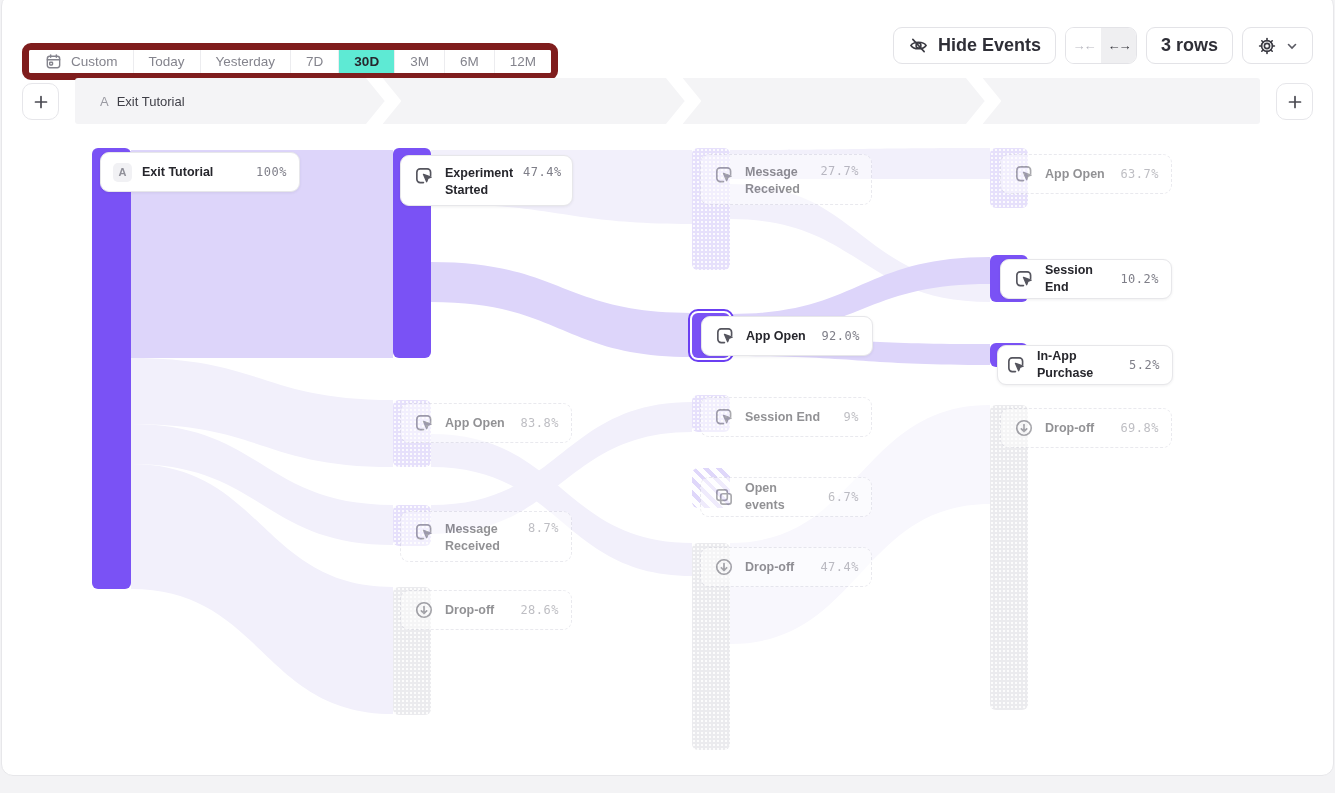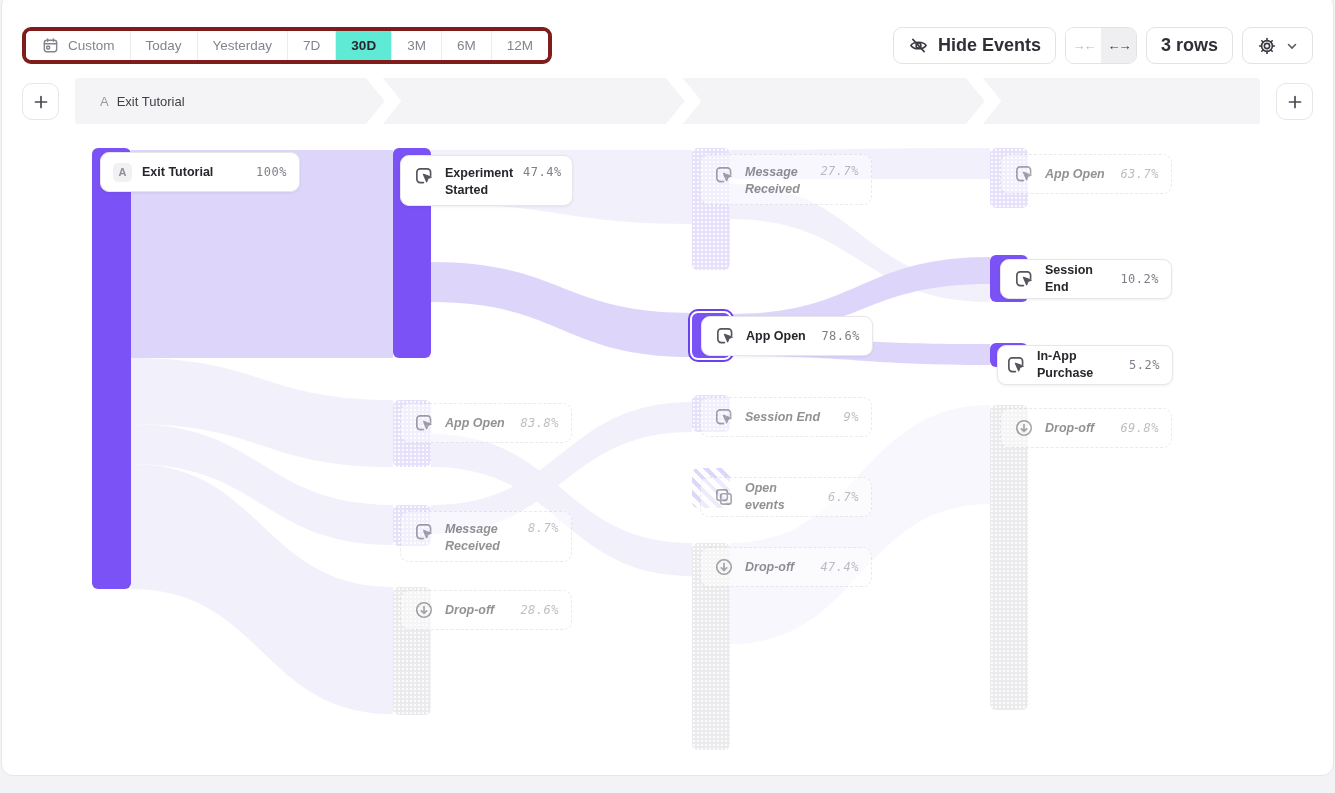--- a/index.html
+++ b/index.html
@@ -3,22 +3,22 @@
 <meta charset="utf-8">
 <style>
   * { margin:0; padding:0; box-sizing:border-box; }
   html,body { width:1335px; height:793px; }
   body { background:#F3F3F5; font-family:"Liberation Sans", sans-serif; position:relative; overflow:hidden; }
   .panel { position:absolute; left:1px; top:-6px; width:1333px; height:782px; background:#fff;
            border:1px solid #E7E7EA; border-radius:12px; }
 
   
   .toolbar { position:absolute; left:0; top:27px; width:100%; height:38px; }
-  .seg-group { position:absolute; left:22px; top:0; display:flex; align-items:stretch; height:37px;
-               background:#fff; border:4px solid #7f1d1d; border-radius:9px; overflow:hidden; }
+  .seg-group { position:absolute; left:22px; top:16px; display:flex; align-items:stretch; height:37px;
+               background:#fff; border:7px solid #7f1d1d; border-radius:9px; overflow:hidden; }
   .seg { display:flex; align-items:center; gap:8px; padding:0 15px; background:#fff; border:none;
          border-left:1px solid #ECECEF; font-family:inherit; font-size:13.5px; font-weight:500; color:#84848D; cursor:pointer; white-space:nowrap; }
   .seg:first-child { border-left:none; }
   .seg.sel { background:#5eead4; color:#27272E; font-weight:700; }
   .right-cluster { position:absolute; right:22px; top:0; display:flex; gap:9px; height:37px; }
   .tbtn { display:flex; align-items:center; gap:9px; padding:0 14px; background:#fff; border:1px solid #E3E3E7;
           border-radius:9px; font-family:inherit; font-size:18px; font-weight:700; color:#2F2F37; cursor:pointer; white-space:nowrap; }
   .arrow-seg { display:flex; height:37px; border:1px solid #E3E3E7; border-radius:9px; overflow:hidden; background:#fff; }
   .arrow-cell { width:35px; display:flex; align-items:center; justify-content:center; font-size:13px; letter-spacing:-2px;
                 color:#B9B9C1; background:#fff; border:none; cursor:pointer; font-family:inherit; }
@@ -42,21 +42,21 @@
   .bar.solid { background:#7A52F5; }
   .bar.purple-faded { background:#E6E0FB;
        background-image:radial-gradient(rgba(255,255,255,.85) 1px, transparent 1.4px); background-size:4px 4px; }
   .bar.gray-faded { background:#EBEBEE;
        background-image:radial-gradient(rgba(255,255,255,.85) 1px, transparent 1.4px); background-size:4px 4px; }
   .bar.hatched { background:repeating-linear-gradient(45deg,#DFD7FA 0 4px,#FEFEFF 4px 9px); }
   .sel-ring { position:absolute; border:2px solid #6B3FF2; background:#fff; border-radius:10px; }
   .card { position:absolute; display:flex; align-items:center; gap:10px; padding:0 12px; background:#fff;
           border:1px solid #E7E7EA; border-radius:9px; box-shadow:0 1px 3px rgba(25,25,45,.07); cursor:pointer; }
   .card.two { align-items:flex-start; padding-top:9px; }
-  .card.faded { opacity:.5; border:1px dashed #D4D4DE; box-shadow:none;font-style:italic; }
+  .card.faded { opacity:.5; border:1px dashed #D4D4DE; box-shadow:none; }
   .card .lbl { flex:1; font-size:12.5px; font-weight:700; color:#26262C; line-height:1.35; }
   .card .pct { font-family:"DejaVu Sans Mono", monospace; font-size:12px; color:#7E7E88; letter-spacing:.5px; white-space:nowrap; }
   .card .nicon { color:#55555E; flex:0 0 auto; }
   .badge-a { width:19px; height:19px; border-radius:5px; background:#F1F1F4; color:#8F8F98; font-size:11px; font-weight:600;
              display:flex; align-items:center; justify-content:center; }
   .chev { color:#5A5A63; }
 </style>
 </head>
 <body>
 
@@ -247,21 +247,21 @@
       <div class="sel-ring" style="left: 688px; top: 185px; width: 46px; height: 53px;"></div>
       <div class="bar solid" style="left: 692px; top: 189px; width: 38px; height: 45px;"></div>
       <div class="card" style="left: 701px; top: 192px; width: 172px; height: 40px;">
         <span class="icon nicon">
           <svg width="22" height="22" viewBox="0 0 20 20" fill="none" stroke="currentColor" stroke-width="1.5" stroke-linejoin="round" stroke-linecap="round">
             <path d="M16 9.5 V6.5 a3 3 0 0 0 -3 -3 H6.5 a3 3 0 0 0 -3 3 V13 a3 3 0 0 0 3 3 H9.5"></path>
             <path d="M9.5 8.5 l7 2.6 -3 1.1 -1.1 3 z" fill="currentColor" stroke-width="1.2"></path>
           </svg>
         </span>
         <span class="lbl">App Open</span>
-        <span class="pct">78.6%</span>
+        <span class="pct">92.0%</span>
       </div>
       <div class="bar purple-faded" style="left: 692px; top: 271px; width: 38px; height: 37px;"></div>
       <div class="card faded" style="left: 700px; top: 273px; width: 172px; height: 40px;">
         <span class="icon nicon">
           <svg width="22" height="22" viewBox="0 0 20 20" fill="none" stroke="currentColor" stroke-width="1.5" stroke-linejoin="round" stroke-linecap="round">
             <path d="M16 9.5 V6.5 a3 3 0 0 0 -3 -3 H6.5 a3 3 0 0 0 -3 3 V13 a3 3 0 0 0 3 3 H9.5"></path>
             <path d="M9.5 8.5 l7 2.6 -3 1.1 -1.1 3 z" fill="currentColor" stroke-width="1.2"></path>
           </svg>
         </span>
         <span class="lbl">Session End</span>

